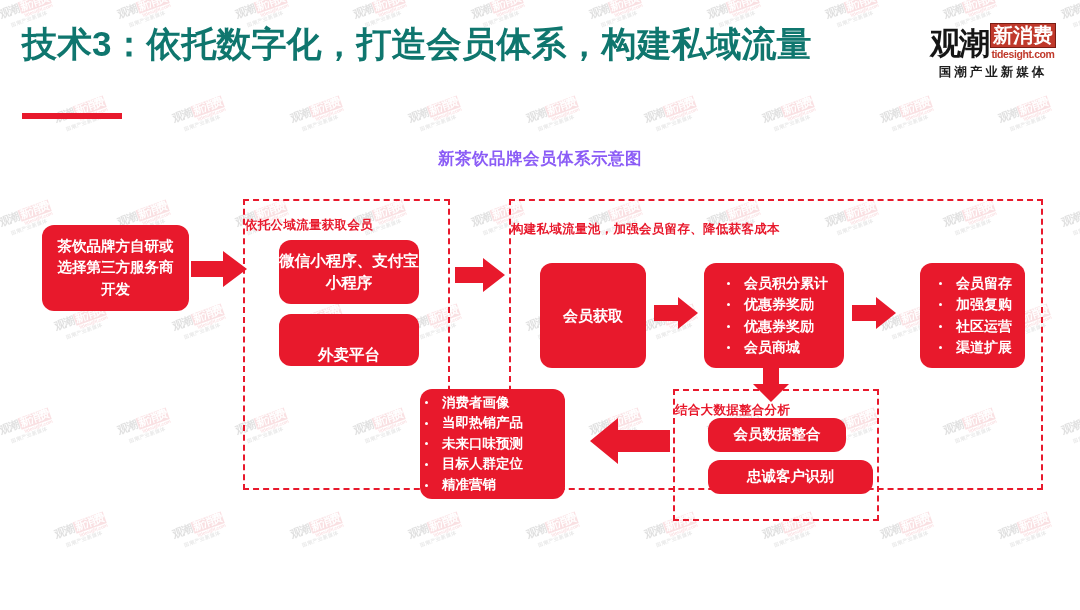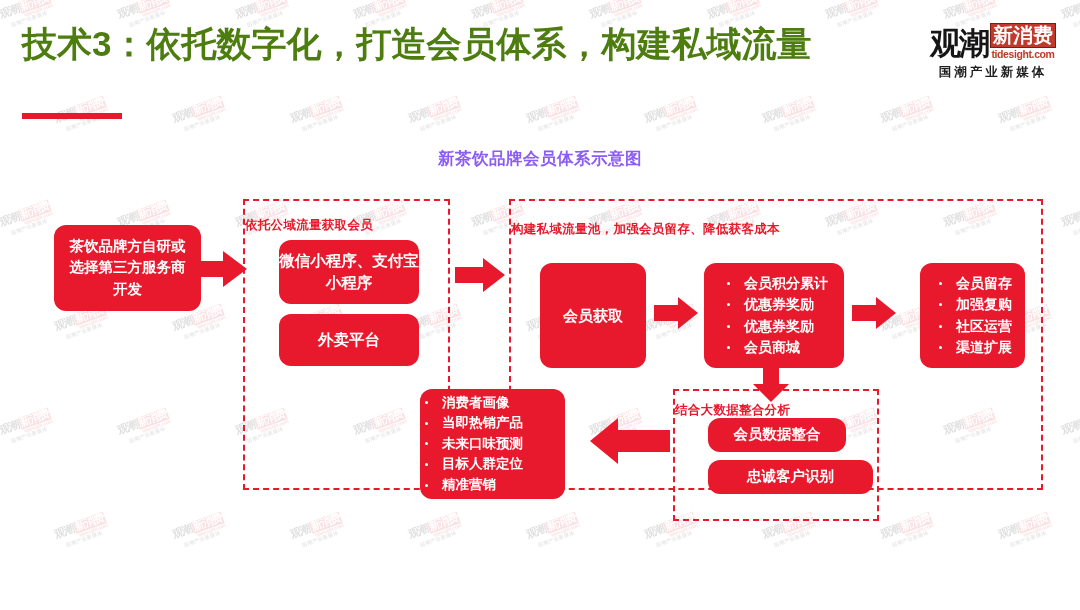--- a/index.html
+++ b/index.html
@@ -78,21 +78,21 @@
     height: 130px;
     z-index: 20;
   }
   #page-title {
     position: absolute;
     left: 22px;
     top: 21px;
     font-size: 35px;
     font-weight: bold;
     letter-spacing: 0px;
-    color: #4d7c0f;
+    color: #0f766e;
     white-space: nowrap;
     font-family: "Liberation Sans", "DejaVu Sans", sans-serif;
   }
   #title-rule {
     position: absolute;
     left: 22px;
     top: 113px;
     width: 100px;
     height: 6px;
     background: #e8192c;
@@ -744,35 +744,35 @@
         </span>
       </div>
       <div id="logo-tagline">国潮产业新媒体</div>
     </div>
   </div>
 
   <div id="diagram">
 
     <div id="diagram-title">新茶饮品牌会员体系示意图</div>
 
-    <div class="red-box" style="left:54px; top:95px; width:147px; height:86px; font-size:14.5px; padding:0 12px;">
+    <div class="red-box" style="left:42px; top:95px; width:147px; height:86px; font-size:14.5px; padding:0 12px;">
       <span class="bx-text">茶饮品牌方自研或选择第三方服务商开发</span>
     </div>
 
     <svg class="arrow" style="left:191px; top:121px;" width="56" height="36" viewBox="0 0 56 36">
       <polygon points="0,10 32,10 32,0 56,18 32,36 32,26 0,26" fill="#e8192c"></polygon>
     </svg>
 
     <div class="dashed-box" style="left:243px; top:69px; width:207px; height:291px;">
       <div class="dashed-title" style="top:16px;">依托公域流量获取会员</div>
     </div>
     <div class="red-box" style="left:279px; top:110px; width:140px; height:64px; font-size:15.5px;">
       <span class="bx-text">微信小程序、支付宝小程序</span>
     </div>
-    <div class="red-box" style="left:279px; top:184px; width:140px; height:52px; font-size:15.5px;">
+    <div class="red-box" style="left:279px; top:184px; width:140px; height:52px; font-size:15.5px;align-items:flex-end;">
       <span class="bx-text">外卖平台</span>
     </div>
 
     <svg class="arrow" style="left:455px; top:128px;" width="50" height="34" viewBox="0 0 50 34">
       <polygon points="0,9 28,9 28,0 50,17 28,34 28,25 0,25" fill="#e8192c"></polygon>
     </svg>
 
     <div class="dashed-box" style="left:509px; top:69px; width:534px; height:291px;">
       <div class="dashed-title" style="top:20px;">构建私域流量池，加强会员留存、降低获客成本</div>
     </div>

